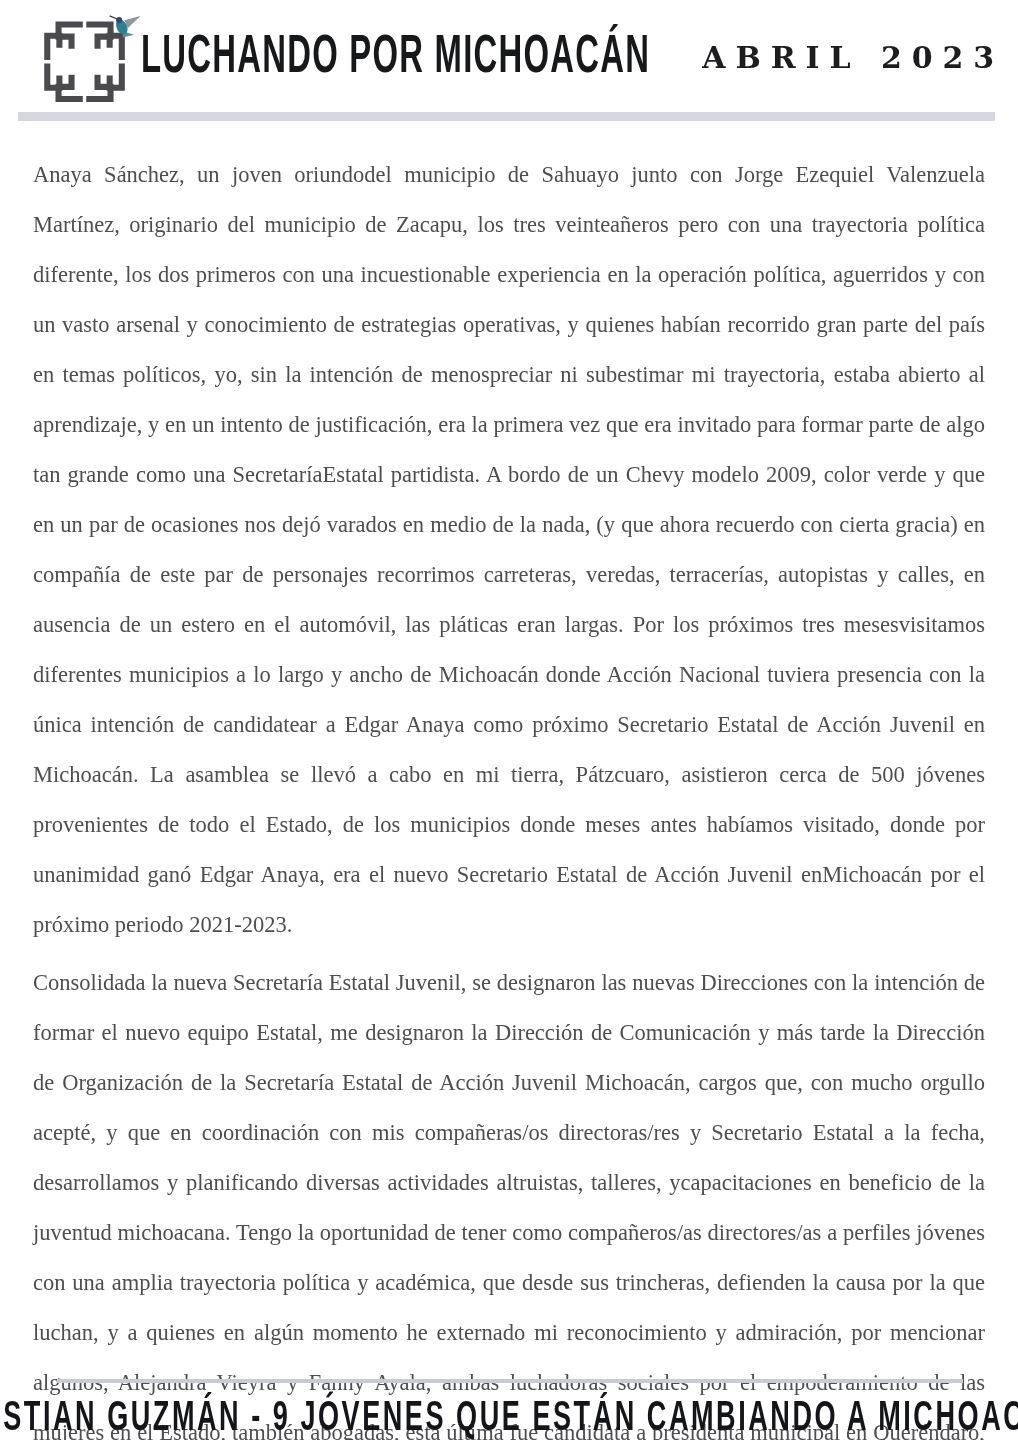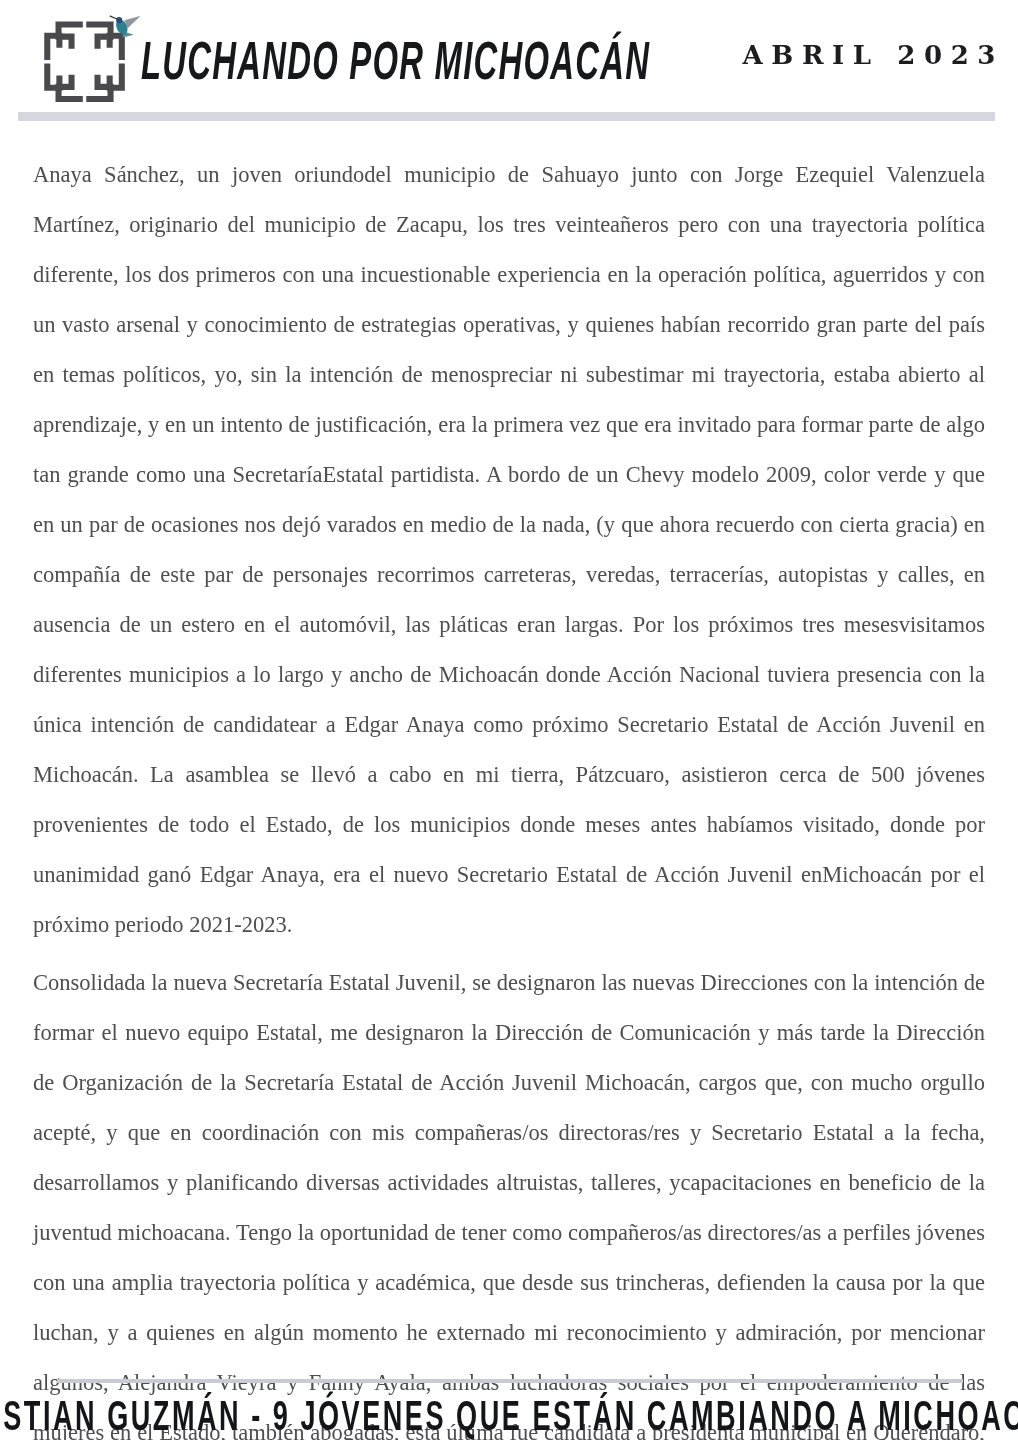--- a/index.html
+++ b/index.html
@@ -23,41 +23,40 @@
     top: 12px;
     width: 104px;
     height: 96px;
   }
   .masthead-title {
     position: absolute;
     left: 141px;
     top: 30px;
     height: 46px;
     display: flex;
-    align-items: flex-start;
+    align-items: center;
     white-space: nowrap;
-    font-style: italic;
   }
   .masthead-title span {
     display: inline-block;
     font-family: "Liberation Sans", sans-serif;
     font-weight: 700;
     font-size: 53px;
     letter-spacing: 2px;
     color: #17181a;
     transform: scaleX(0.62);
     transform-origin: left center;
   }
   .issue-date {
     position: absolute;
     right: 14px;
     top: 40px;
     font-family: "DejaVu Serif", serif;
     font-weight: 700;
-    font-size: 26px;
+    font-size: 30px;
     letter-spacing: 0.33em;
     color: #1d1d1f;
     white-space: nowrap;
   }
   .header-divider {
     position: absolute;
     left: 18px;
     top: 112px;
     width: 977px;
     height: 9px;

